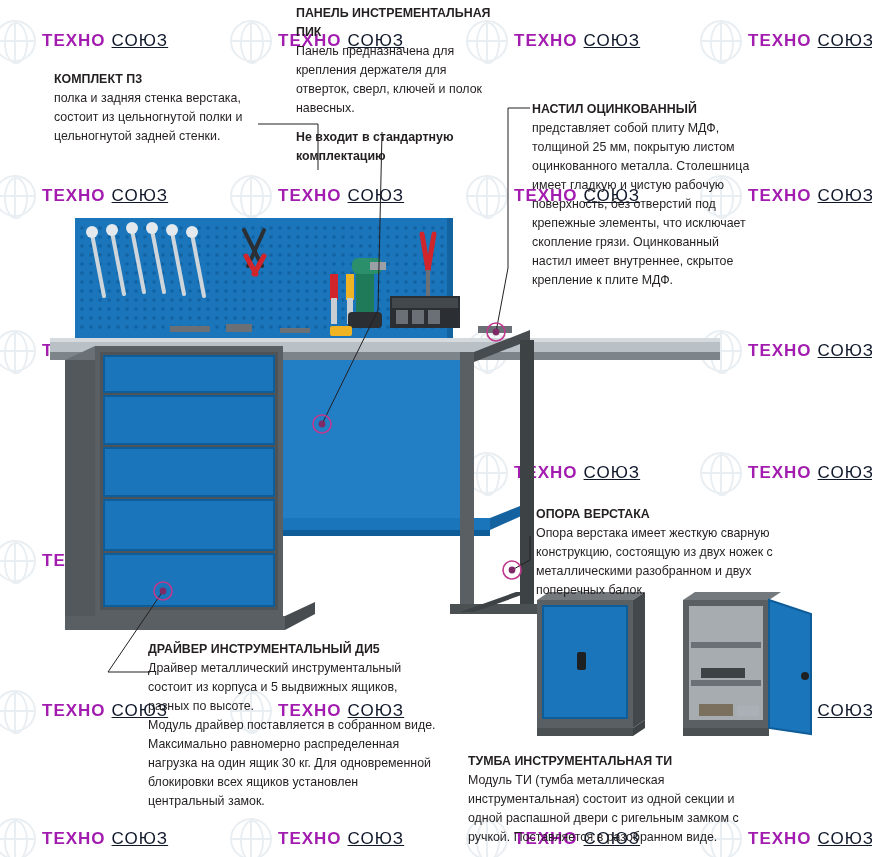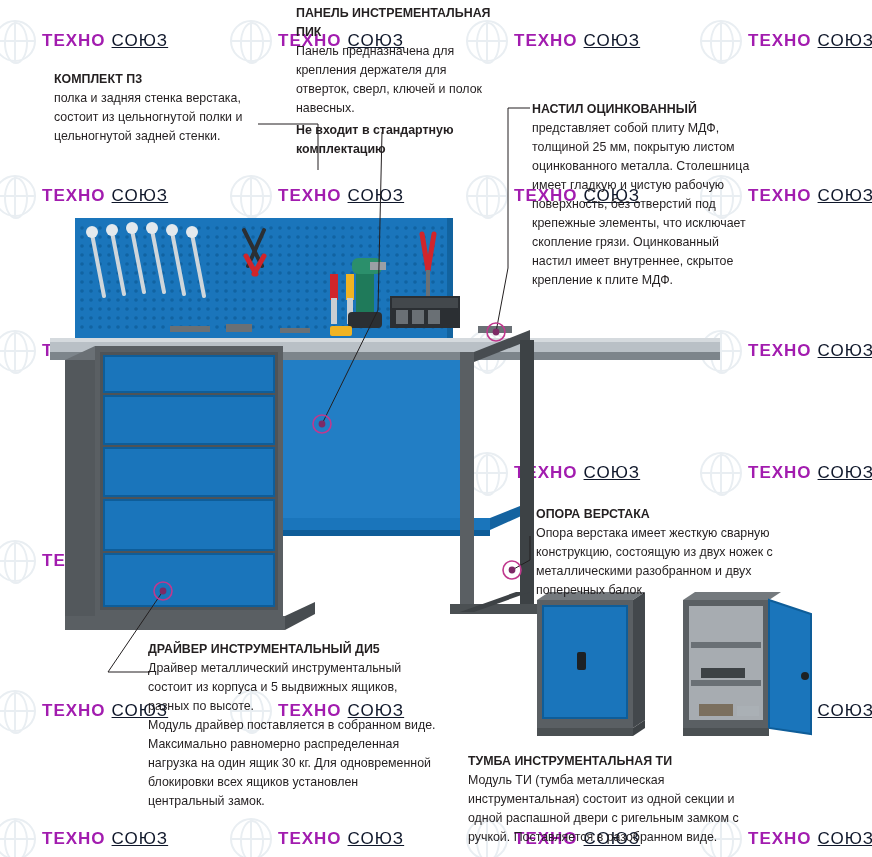--- a/index.html
+++ b/index.html
@@ -876,21 +876,21 @@
   </g>
   <g>
     <circle cx="163" cy="591" r="9" fill="none" stroke="#c0398e" stroke-width="1.6"></circle>
     <circle cx="163" cy="591" r="3.4" fill="#7d2a66"></circle>
   </g>
 </svg>
 
 <div class="txt" style="left:296px;top:4px;width:200px;">
   <div class="ttl">ПАНЕЛЬ ИНСТРЕМЕНТАЛЬНАЯ ПИК</div>
   <div>Панель предназначена для крепления держателя для отверток, сверл, ключей и полок навесных.</div>
-  <div class="bold" style="margin-top:3px;">Не входит в стандартную комплектацию</div>
+  <div class="bold" style="margin-top:10px;">Не входит в стандартную комплектацию</div>
 </div>
 
 <div class="txt" style="left:54px;top:70px;width:215px;">
   <div class="ttl">КОМПЛЕКТ П3</div>
   <div>полка и задняя стенка верстака, состоит из цельногнутой полки и цельногнутой задней стенки.</div>
 </div>
 
 <div class="txt" style="left:532px;top:100px;width:230px;">
   <div class="ttl">НАСТИЛ ОЦИНКОВАННЫЙ</div>
   <div>представляет собой плиту МДФ, толщиной 25 мм, покрытую листом оцинкованного металла. Столешница имеет гладкую и чистую рабочую поверхность, без отверстий под крепежные элементы, что исключает скопление грязи. Оцинкованный настил имеет внутреннее, скрытое крепление к плите МДФ.</div>

